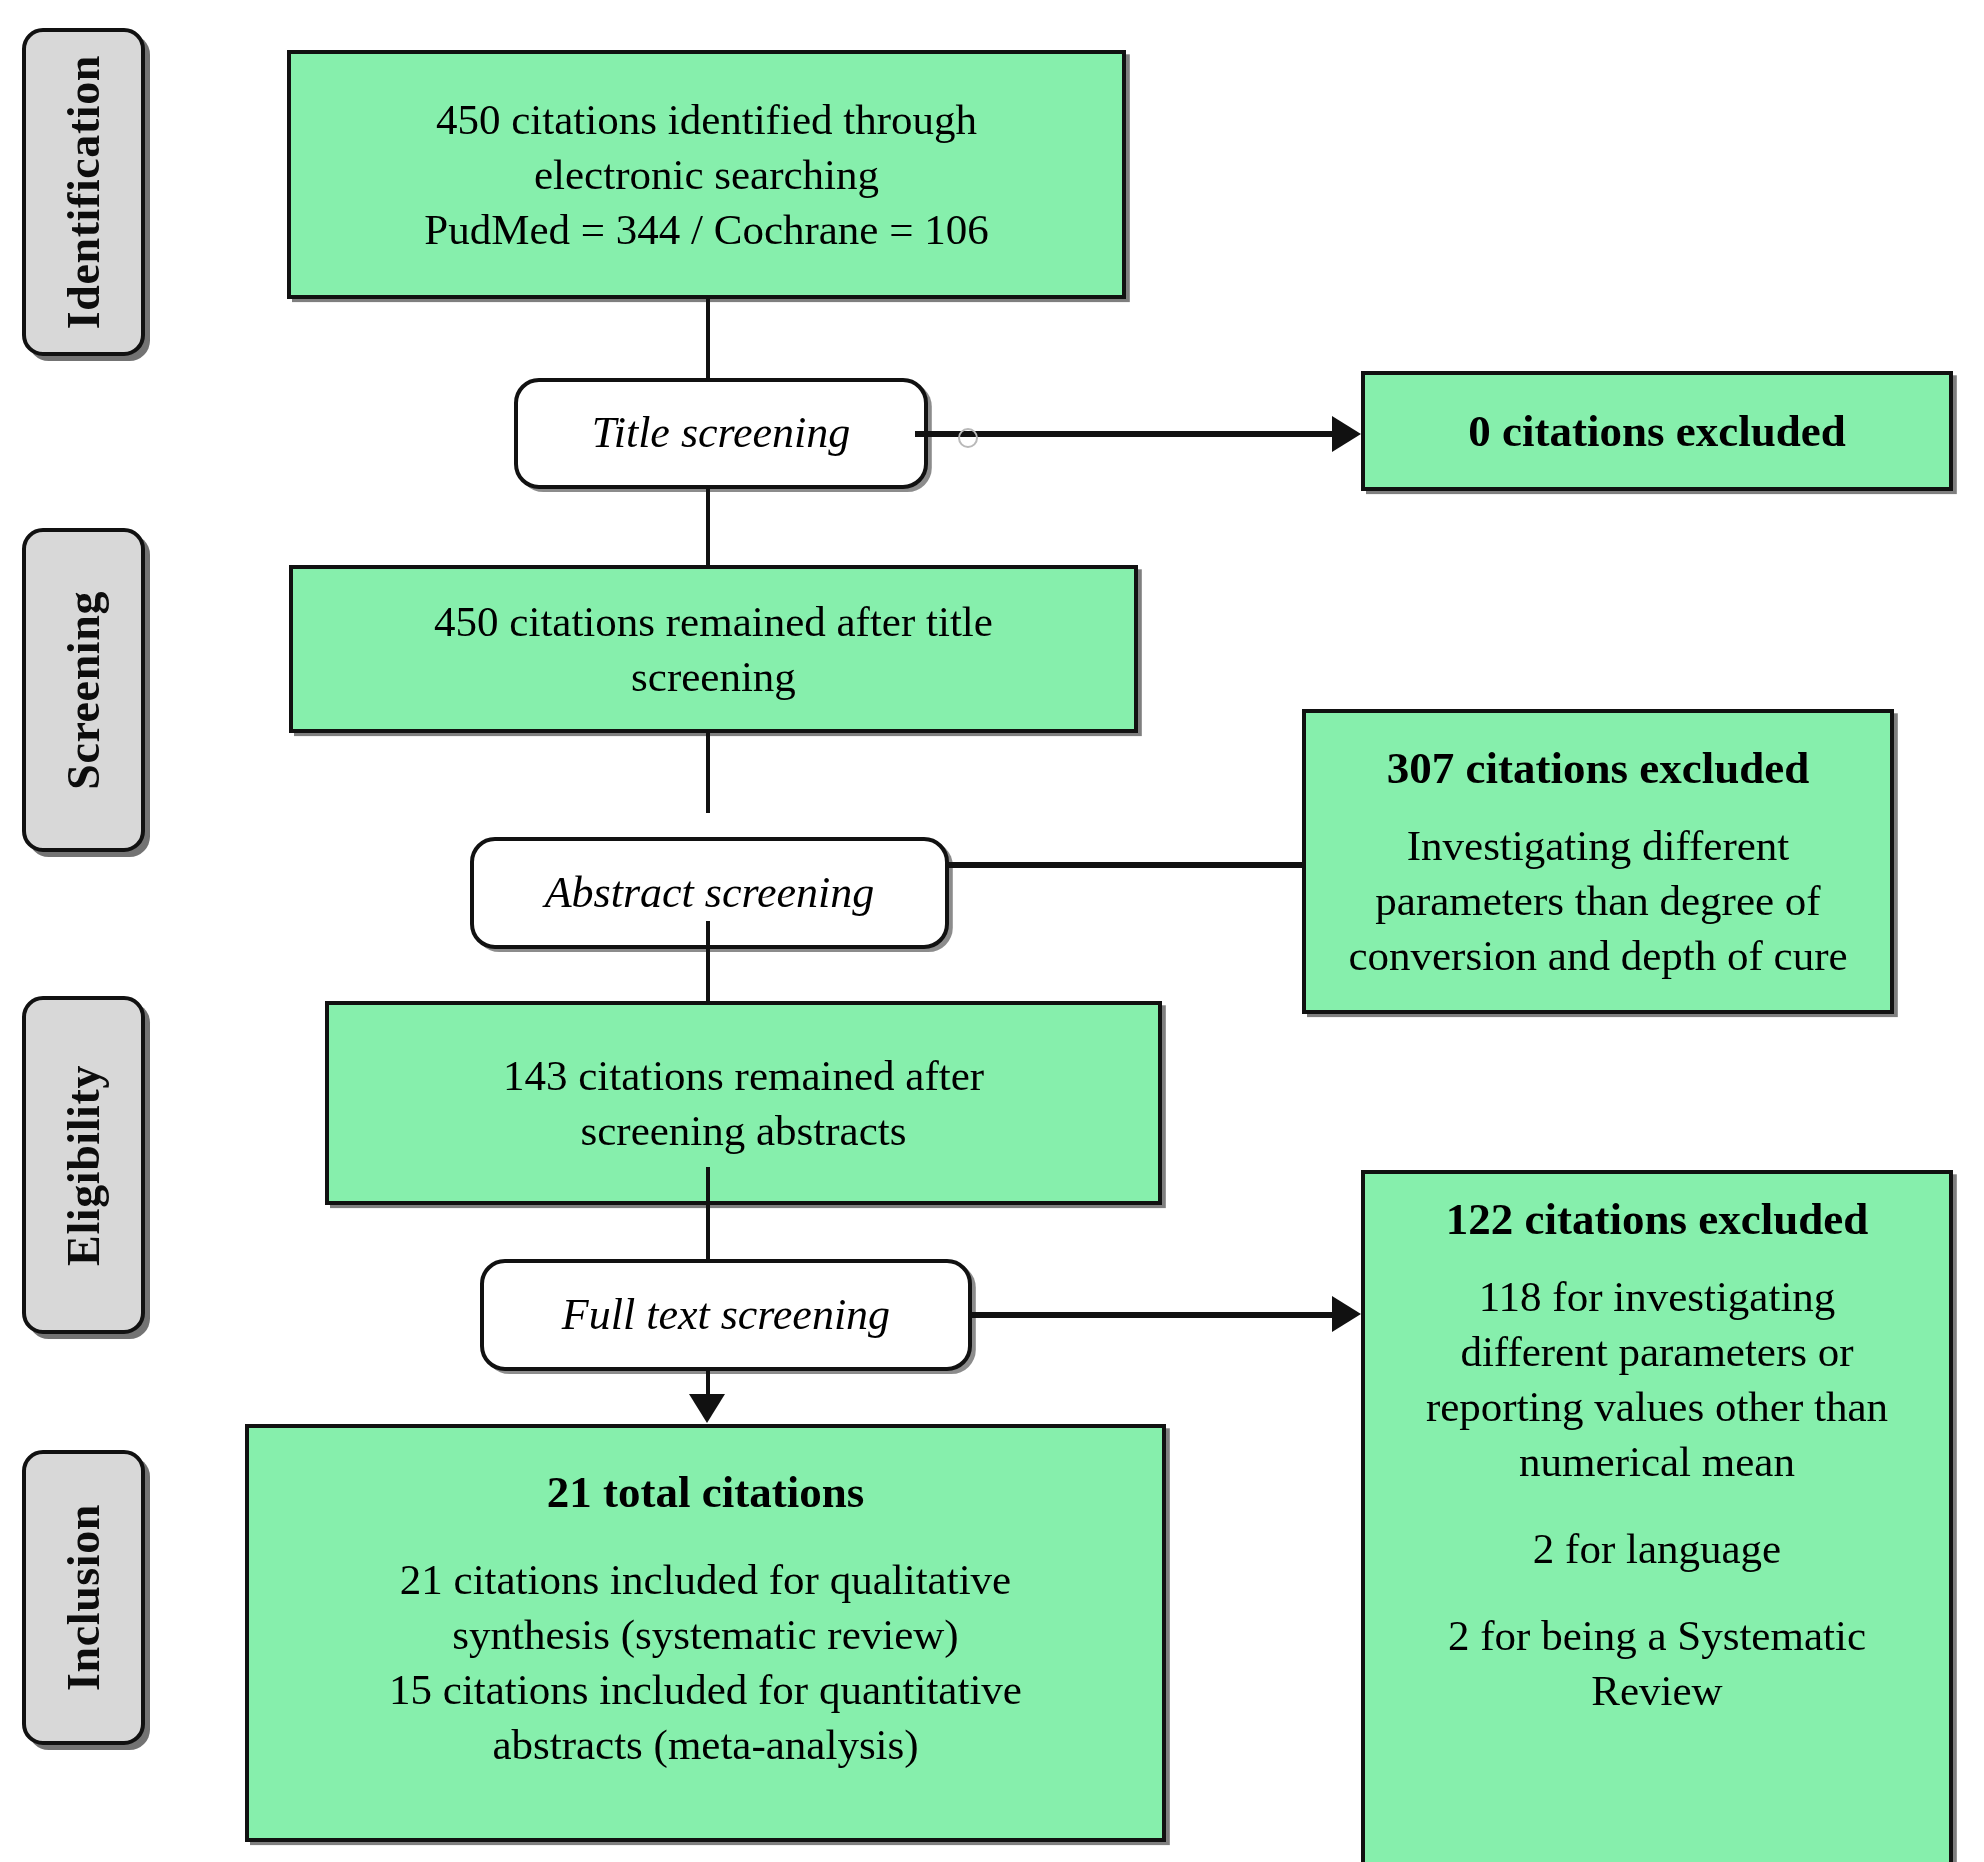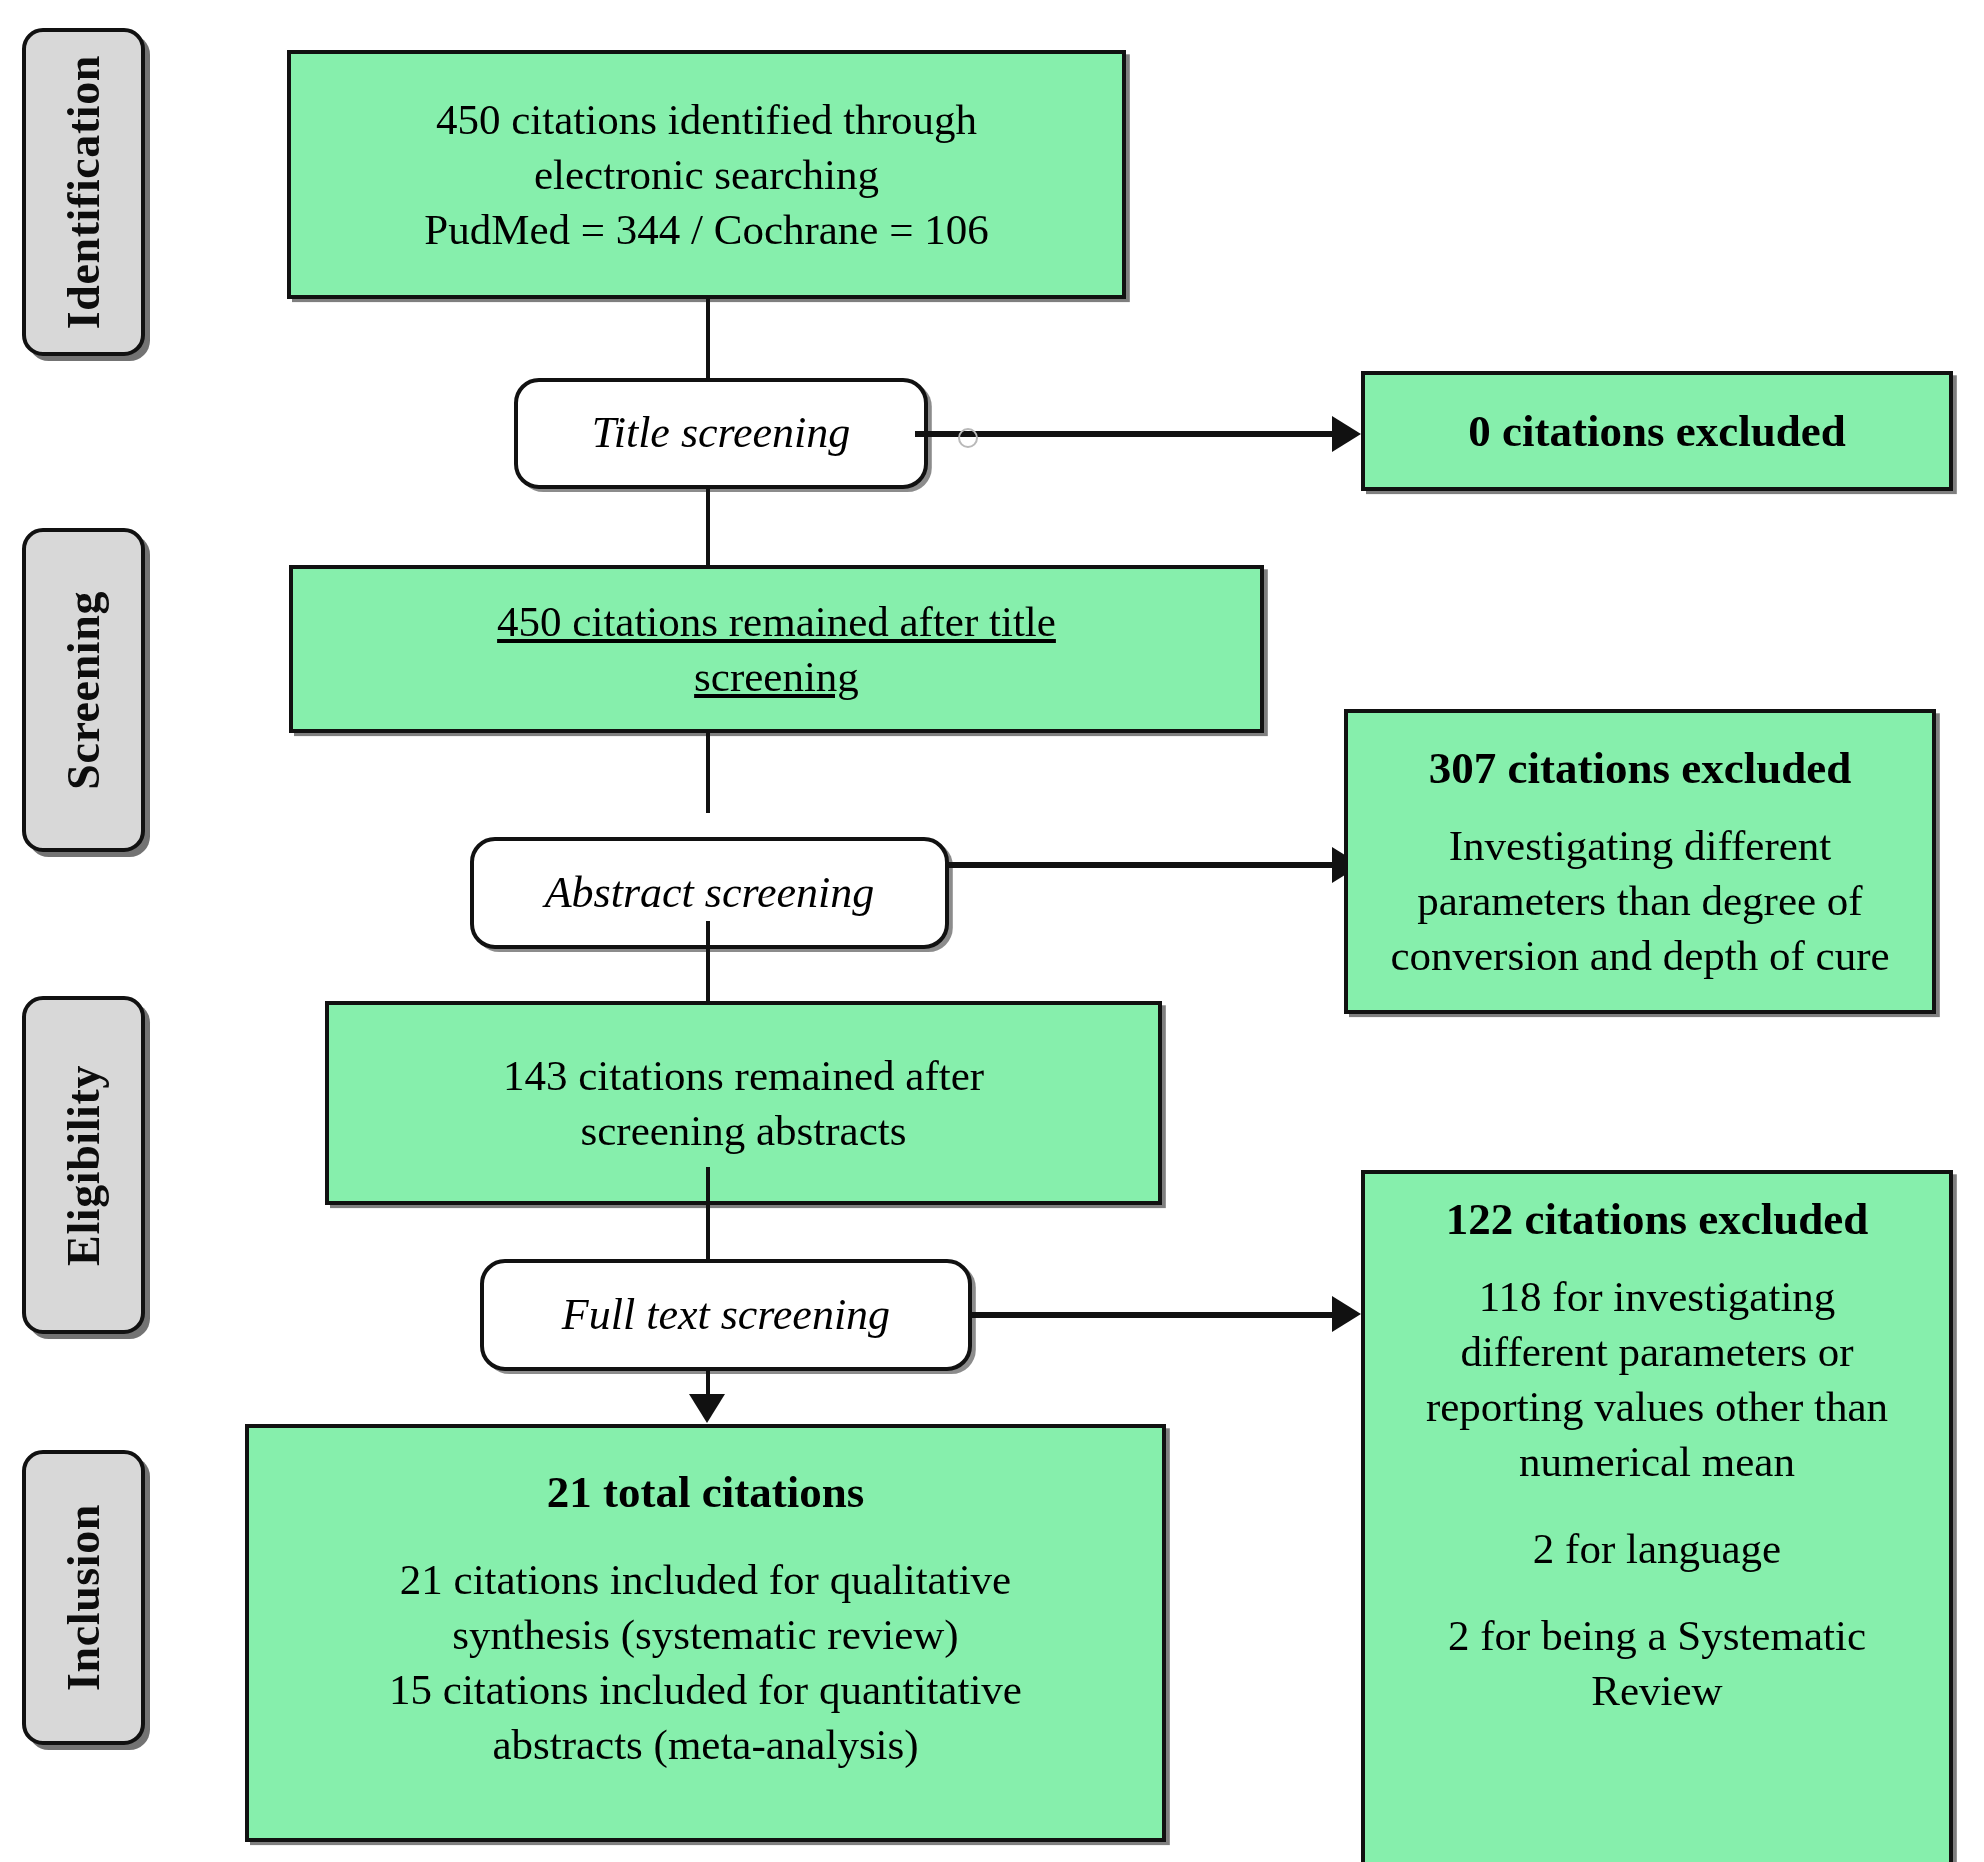--- a/index.html
+++ b/index.html
@@ -157,35 +157,35 @@
   <div class="hline" style="left:915px; top:431px; width:417px;"></div>
   <div class="arrow-right" style="left:1332px; top:416px;"></div>
   <div class="dot-marker" style="left:958px; top:428px;"></div>
 
   <div class="rect-box" style="left:1361px; top:371px; width:592px; height:120px;">
     <div class="bold-head">0 citations excluded</div>
   </div>
 
   <div class="vline" style="left:706px; top:489px; height:76px;"></div>
 
-  <div class="rect-box" style="left:289px; top:565px; width:975px; height:168px;text-decoration:underline;">
+  <div class="rect-box" style="left:289px; top:565px; width:849px; height:168px;">
     <div class="line">450 citations remained after title</div>
     <div class="line">screening</div>
   </div>
 
   <div class="vline" style="left:706px; top:733px; height:80px;"></div>
 
   <div class="round-box" style="left:470px; top:809px; width:479px; height:112px;margin-top:28px;">
     <span class="lbl">Abstract screening</span>
   </div>
 
   <div class="hline" style="left:949px; top:862px; width:383px;"></div>
   <div class="arrow-right" style="left:1332px; top:847px;"></div>
 
-  <div class="rect-box" style="left:1344px; top:709px; width:592px; height:305px;">
+  <div class="rect-box" style="left:1302px; top:709px; width:592px; height:305px;">
     <div class="bold-head">307 citations excluded</div>
     <div class="gap-sm"></div>
     <div class="line">Investigating different</div>
     <div class="line">parameters than degree of</div>
     <div class="line">conversion and depth of cure</div>
   </div>
 
   <div class="vline" style="left:706px; top:921px; height:81px;"></div>
 
   <div class="rect-box" style="left:289px; top:1001px; width:837px; height:204px;margin-left:36px;">

